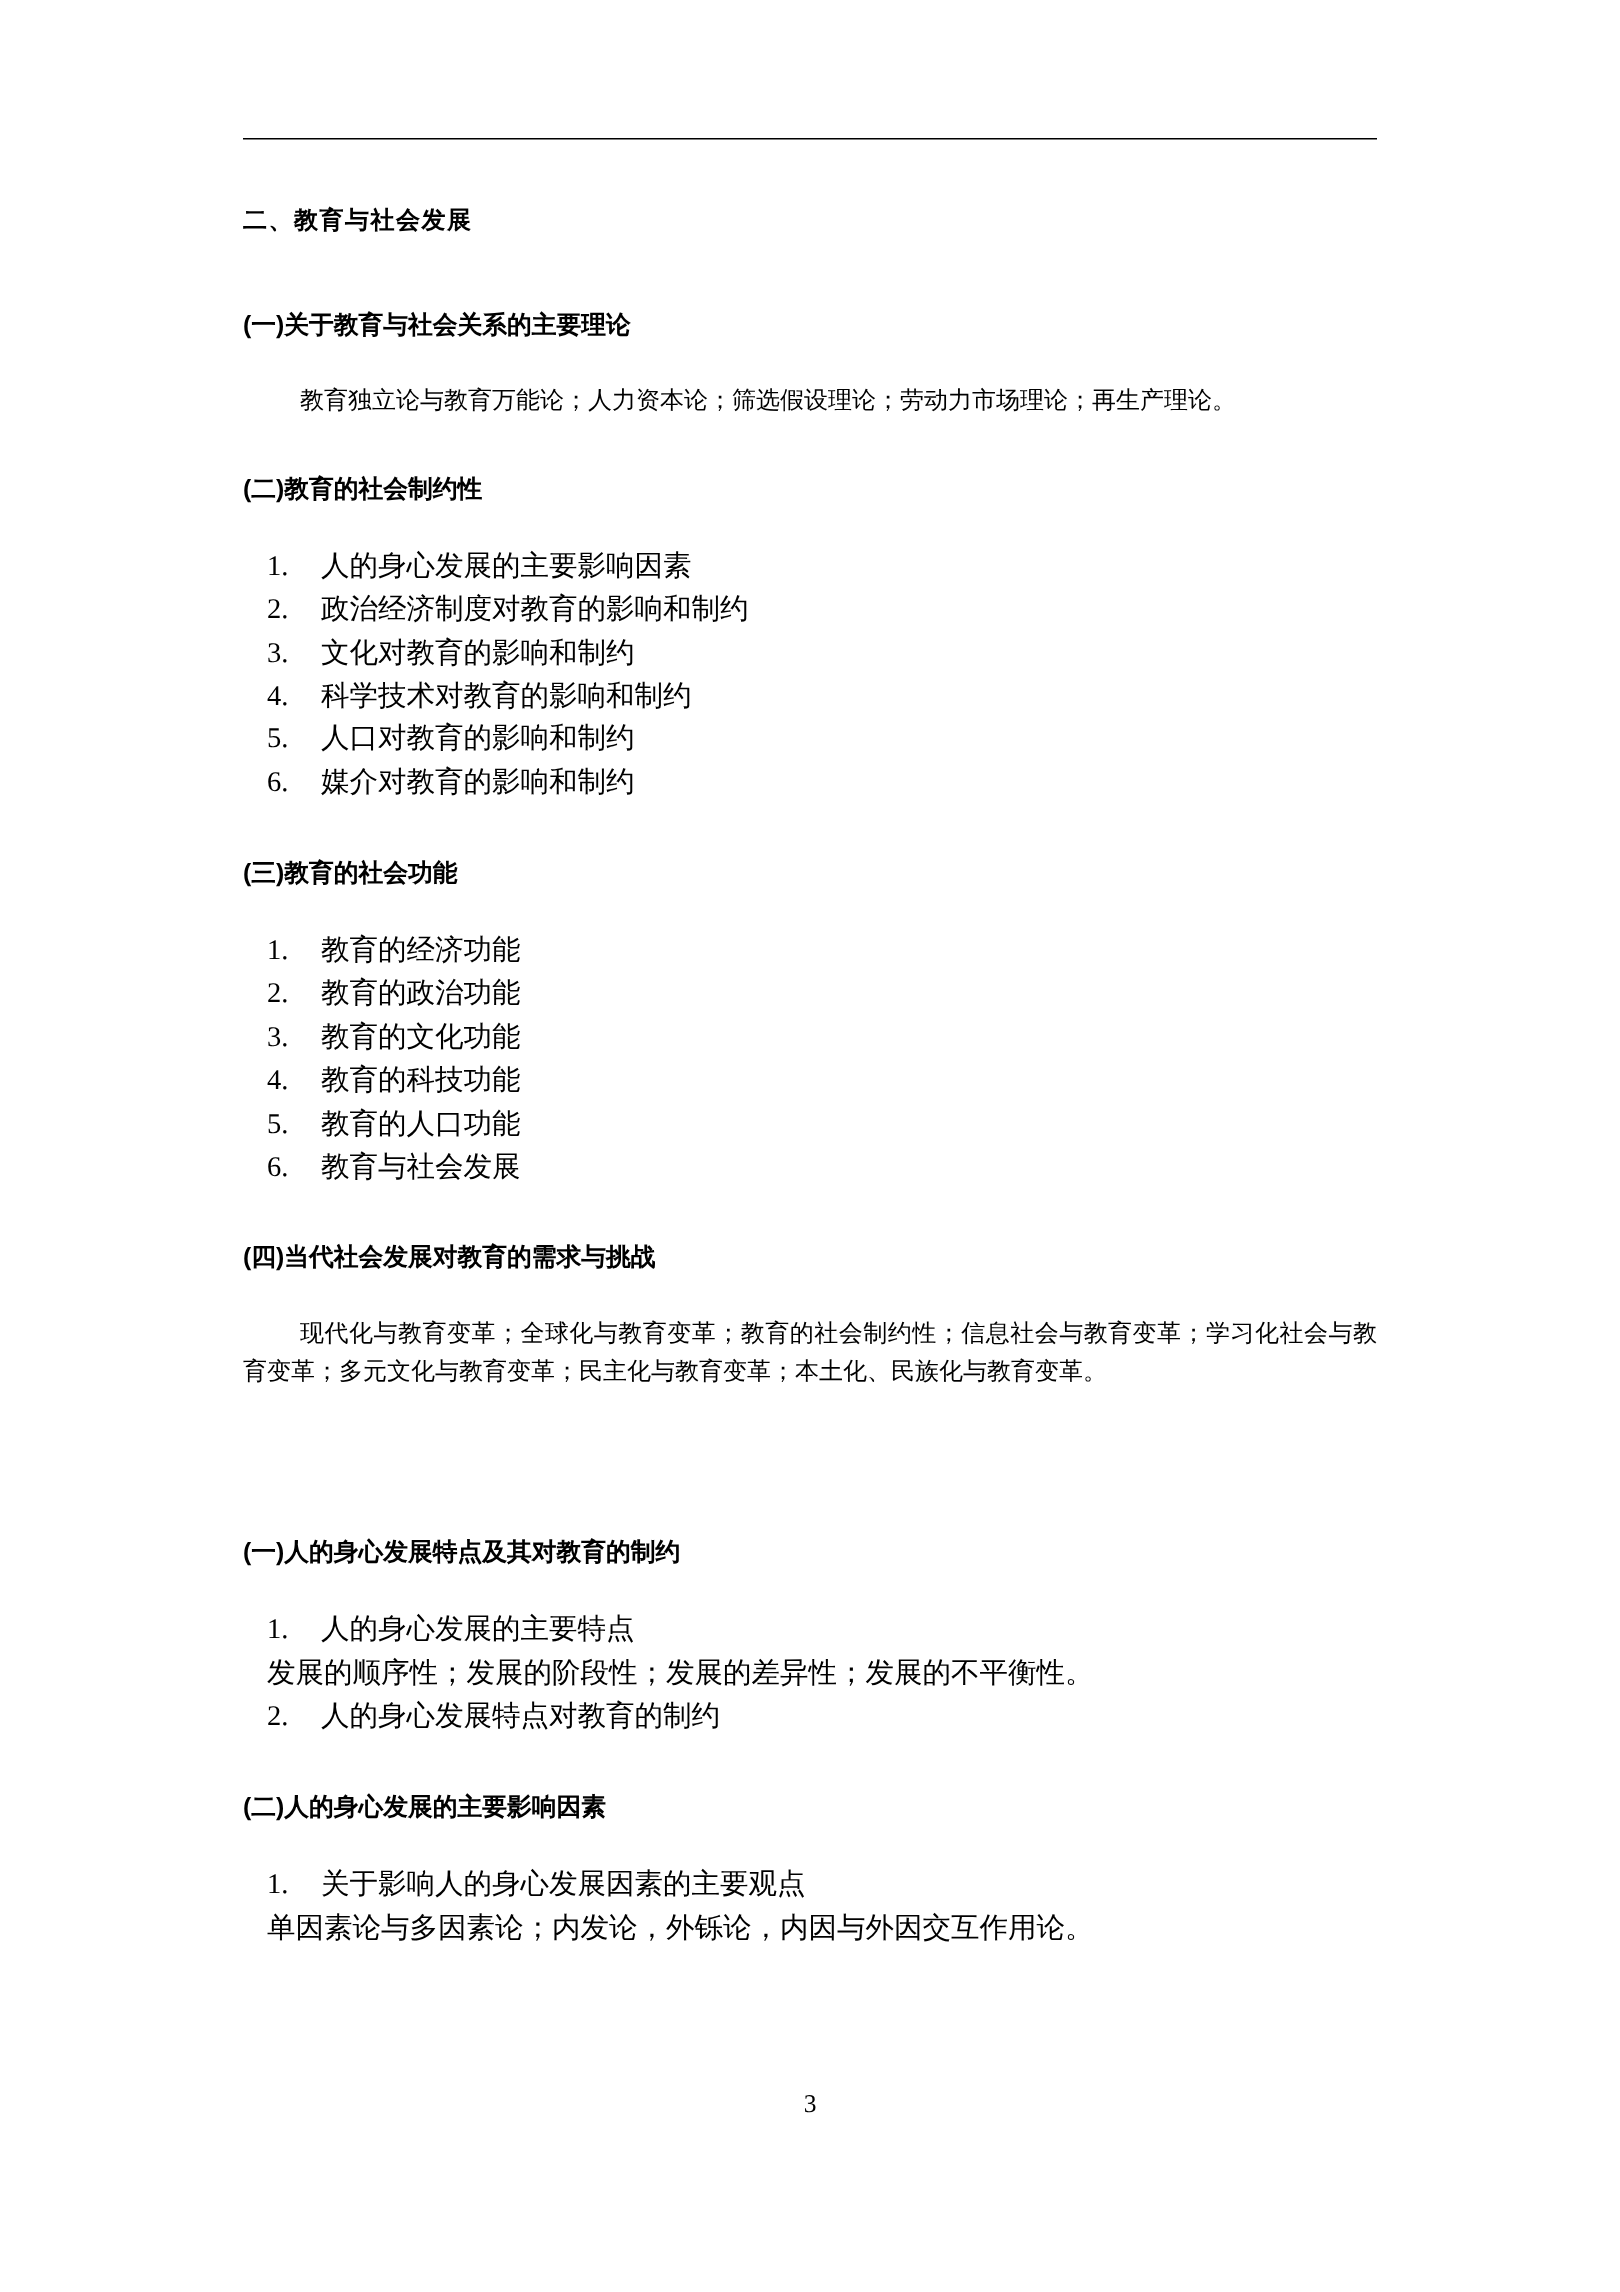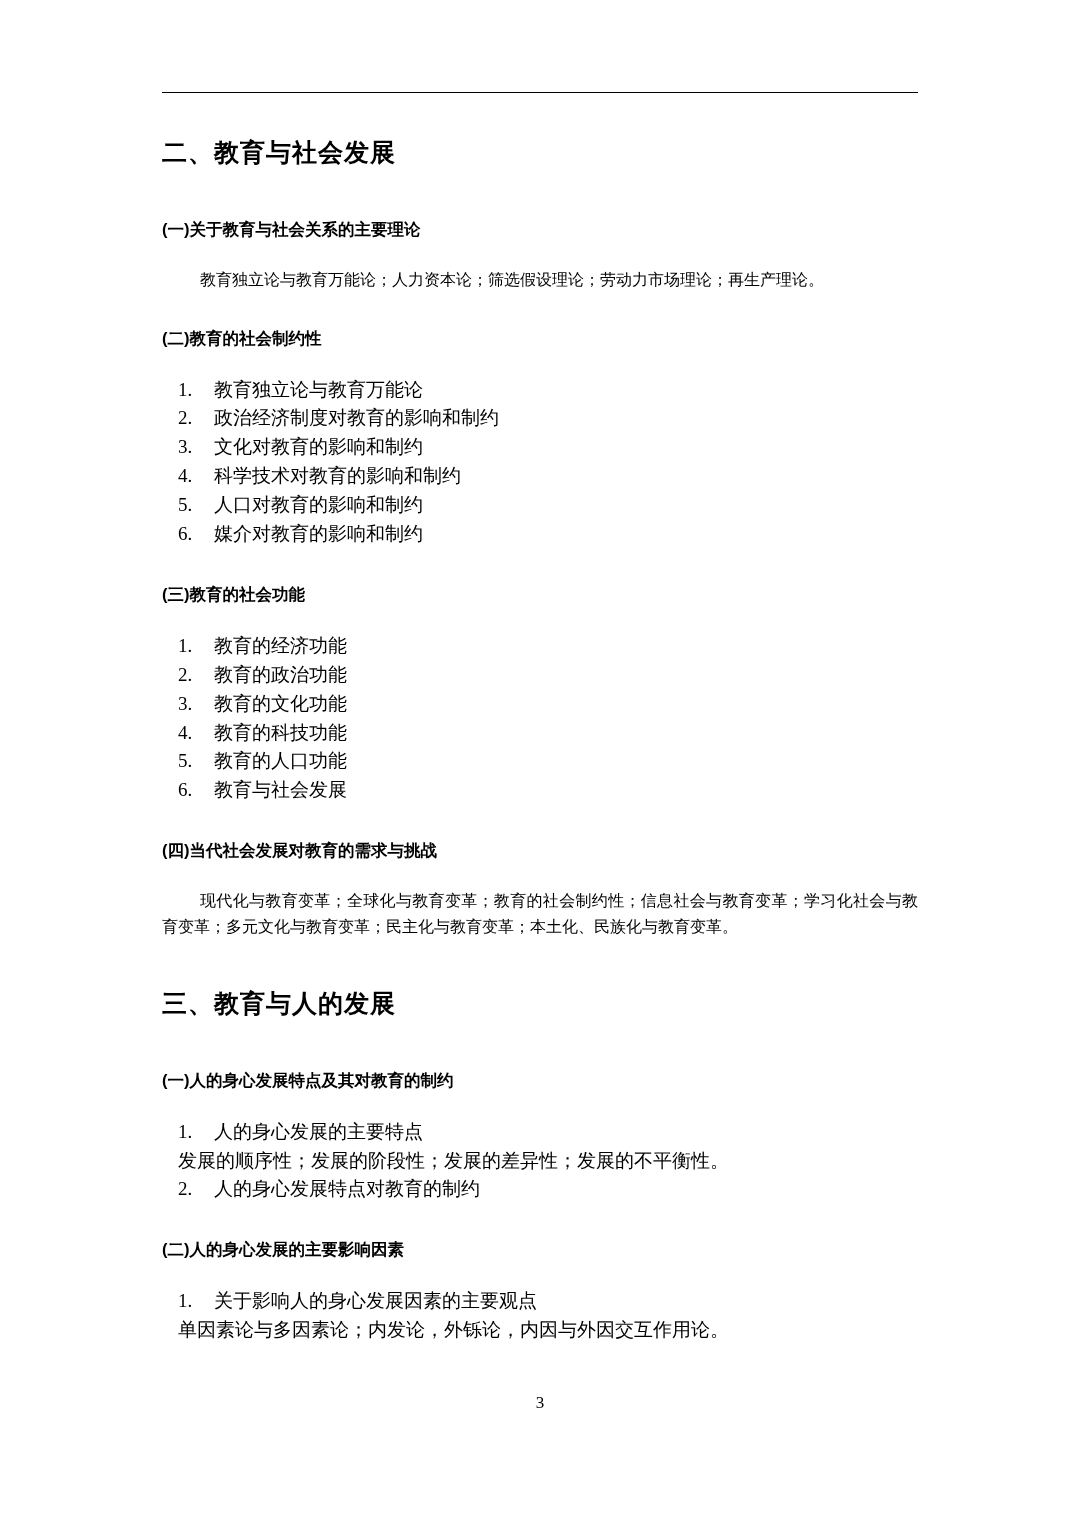--- a/index.html
+++ b/index.html
@@ -29,21 +29,21 @@
     width: 756px;
   }
   .header-rule {
     border-top: 1.6px solid #000;
     width: 756px;
     margin: 0 0 44px 0;
     height: 0;
   }
   h1.section-title {
     font-family: "DejaVu Sans", "Liberation Sans", sans-serif;
-    font-size: 25px;
+    font-size: 16px;
     font-weight: bold;
     letter-spacing: 1px;
     margin: 0 0 0 0;
     padding: 0;
     line-height: 1.3;
   }
   .sub-head {
     font-family: Liberation Sans, sans-serif;
     font-size: 16.5px;
     font-weight: bold;
@@ -112,21 +112,21 @@
 
     <div class="sub-head">(一)关于教育与社会关系的主要理论</div>
     <div class="gap-md"></div>
     <p class="para indent">教育独立论与教育万能论；人力资本论；筛选假设理论；劳动力市场理论；再生产理论。</p>
 
     <div class="gap-lg"></div>
 
     <div class="sub-head">(二)教育的社会制约性</div>
     <div class="gap-md"></div>
     <ol class="num-list">
-      <li><span class="num">1.</span><span>教育独立论与教育万能论</span></li>
+      <li><span class="num">1.</span><span>人的身心发展的主要影响因素</span></li>
       <li><span class="num">2.</span><span>政治经济制度对教育的影响和制约</span></li>
       <li><span class="num">3.</span><span>文化对教育的影响和制约</span></li>
       <li><span class="num">4.</span><span>科学技术对教育的影响和制约</span></li>
       <li><span class="num">5.</span><span>人口对教育的影响和制约</span></li>
       <li><span class="num">6.</span><span>媒介对教育的影响和制约</span></li>
     </ol>
 
     <div class="gap-lg"></div>
 
     <div class="sub-head">(三)教育的社会功能</div>
@@ -141,21 +141,20 @@
     </ol>
 
     <div class="gap-lg"></div>
 
     <div class="sub-head">(四)当代社会发展对教育的需求与挑战</div>
     <div class="gap-md"></div>
     <p class="para indent">现代化与教育变革；全球化与教育变革；教育的社会制约性；信息社会与教育变革；学习化社会与教育变革；多元文化与教育变革；民主化与教育变革；本土化、民族化与教育变革。</p>
 
     <div class="gap-xl"></div>
 
-    <h1 class="section-title">三、教育与人的发展</h1>
 
     <div class="gap-xl"></div>
 
     <div class="sub-head">(一)人的身心发展特点及其对教育的制约</div>
     <div class="gap-md"></div>
     <ol class="num-list">
       <li><span class="num">1.</span><span>人的身心发展的主要特点</span></li>
     </ol>
     <p class="plain-line">发展的顺序性；发展的阶段性；发展的差异性；发展的不平衡性。</p>
     <ol class="num-list">

